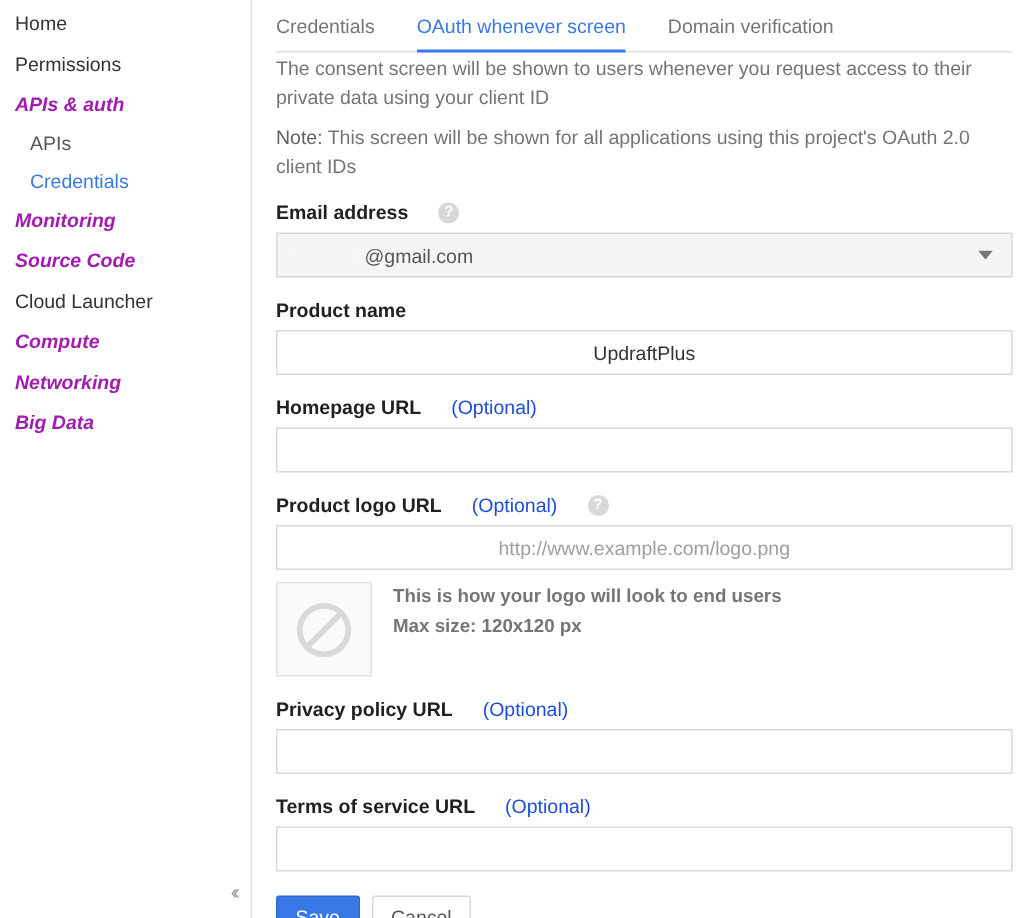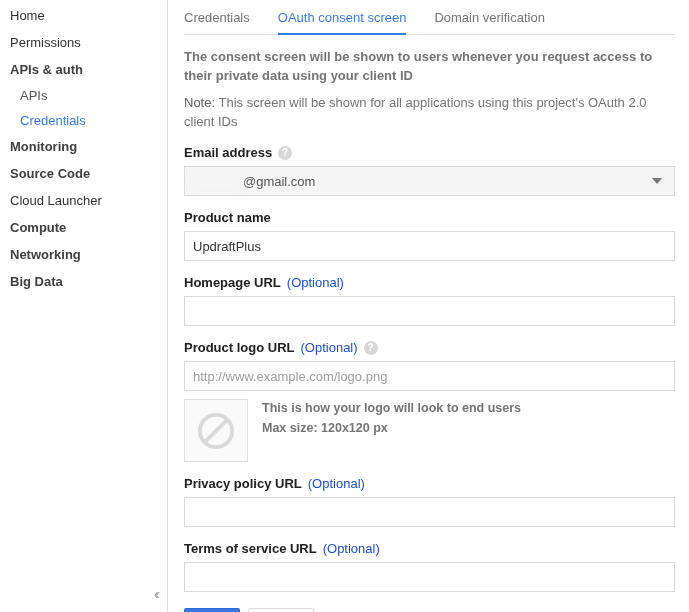--- a/index.html
+++ b/index.html
@@ -19,21 +19,21 @@
     padding: 2px 0 0 10px;
     position: relative;
     flex-shrink: 0;
   }
   .sidebar .nav-item {
     font-size: 13px;
     padding: 6px 0;
     color: #333;
     cursor: pointer;
   }
-  .sidebar .nav-item.bold { font-weight: bold; color: #404040; }
+  .sidebar .nav-item.bold { font-weight: bold; color: #a21caf; font-style: italic; }
   .sidebar .nav-subitem {
     font-size: 13px;
     padding: 5px 0 5px 10px;
     color: #555;
     cursor: pointer;
   }
   .sidebar .nav-subitem.active { color: #3b78e7; }
   .collapse-toggle {
     position: absolute;
     bottom: 10px;
@@ -61,38 +61,37 @@
   }
   .tab.active {
     color: #3b78e7;
     border-bottom: 2px solid #3b78e7;
     margin-bottom: -1px;
   }
   .desc {
     color: #757575;
     font-size: 13px;
     line-height: 1.45;
-    margin-top: 13px;
-    font-weight: bold;
+    margin-top: 2px;
   }
   .note {
     color: #757575;
     font-size: 13px;
     line-height: 1.45;
     margin-top: 8px;
   }
   .note b { color: #616161; font-weight: normal; }
   .form-group { margin-top: 14px; }
   .form-label {
     font-weight: bold;
     font-size: 13px;
     color: #212121;
     display: flex;
     align-items: center;
-    gap: 6px;
+    gap: 20px;
   }
   .form-label .optional { font-weight: normal; color: #1d4ed8; }
   .help-icon {
     display: inline-flex;
     width: 14px; height: 14px;
     border-radius: 50%;
     background: #d8d8d8;
     color: #fff;
     font-size: 10px;
     font-weight: bold;
@@ -101,20 +100,21 @@
   }
   .text-input, .select-box {
     width: 100%;
     height: 30px;
     border: 1px solid #d9d9d9;
     padding: 0 8px;
     font-size: 13px;
     color: #333;
     margin-top: 6px;
     background: #fff;
+    text-align: center;
   }
   .text-input::placeholder { color: #9e9e9e; }
   .select-box {
     display: flex;
     align-items: center;
     justify-content: space-between;
     background: #f5f5f5;
     cursor: pointer;
   }
   .select-value {
@@ -189,21 +189,21 @@
   <div class="nav-item">Cloud Launcher</div>
   <div class="nav-item bold">Compute</div>
   <div class="nav-item bold">Networking</div>
   <div class="nav-item bold">Big Data</div>
   <div class="collapse-toggle">‹‹</div>
 </div>
 
 <div class="main">
   <div class="tabs">
     <div class="tab">Credentials</div>
-    <div class="tab active">OAuth consent screen</div>
+    <div class="tab active">OAuth whenever screen</div>
     <div class="tab">Domain verification</div>
   </div>
 
   <p class="desc">The consent screen will be shown to users whenever you request access to their private data using your client ID</p>
   <p class="note">
     <b>Note:</b><span> This screen will be shown for all applications using this project's OAuth 2.0 client IDs</span>
   </p>
 
   <div class="form-group">
     <div class="form-label">

